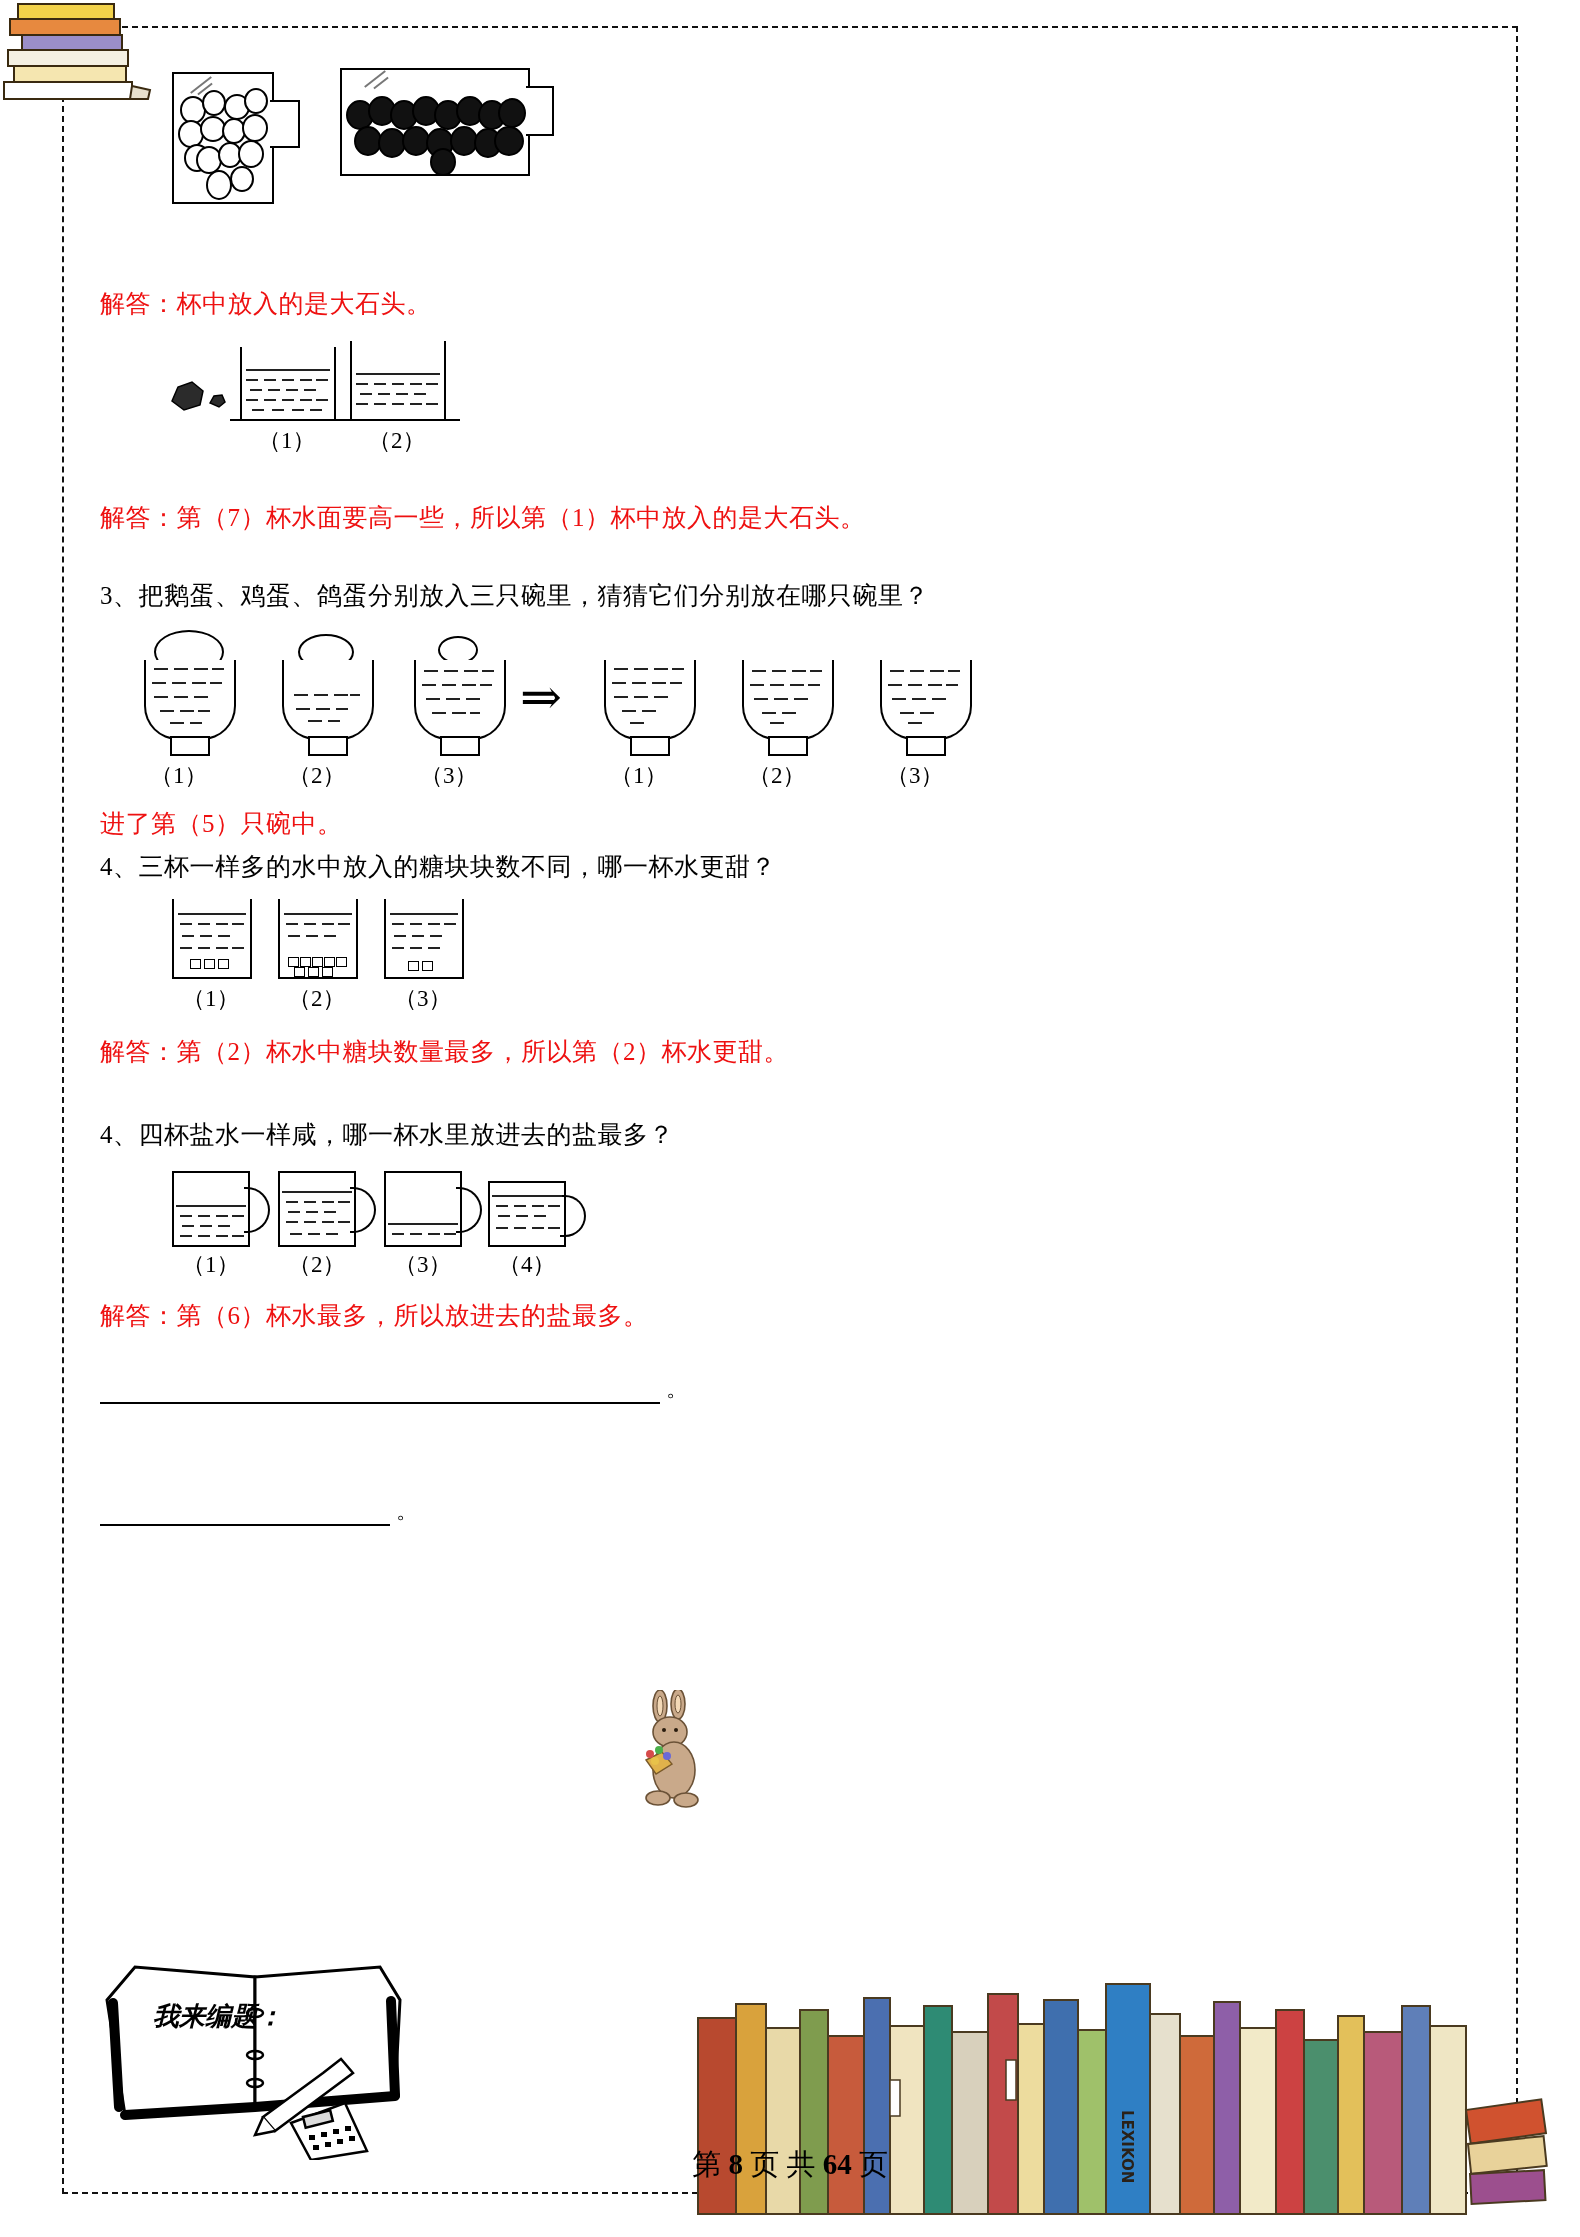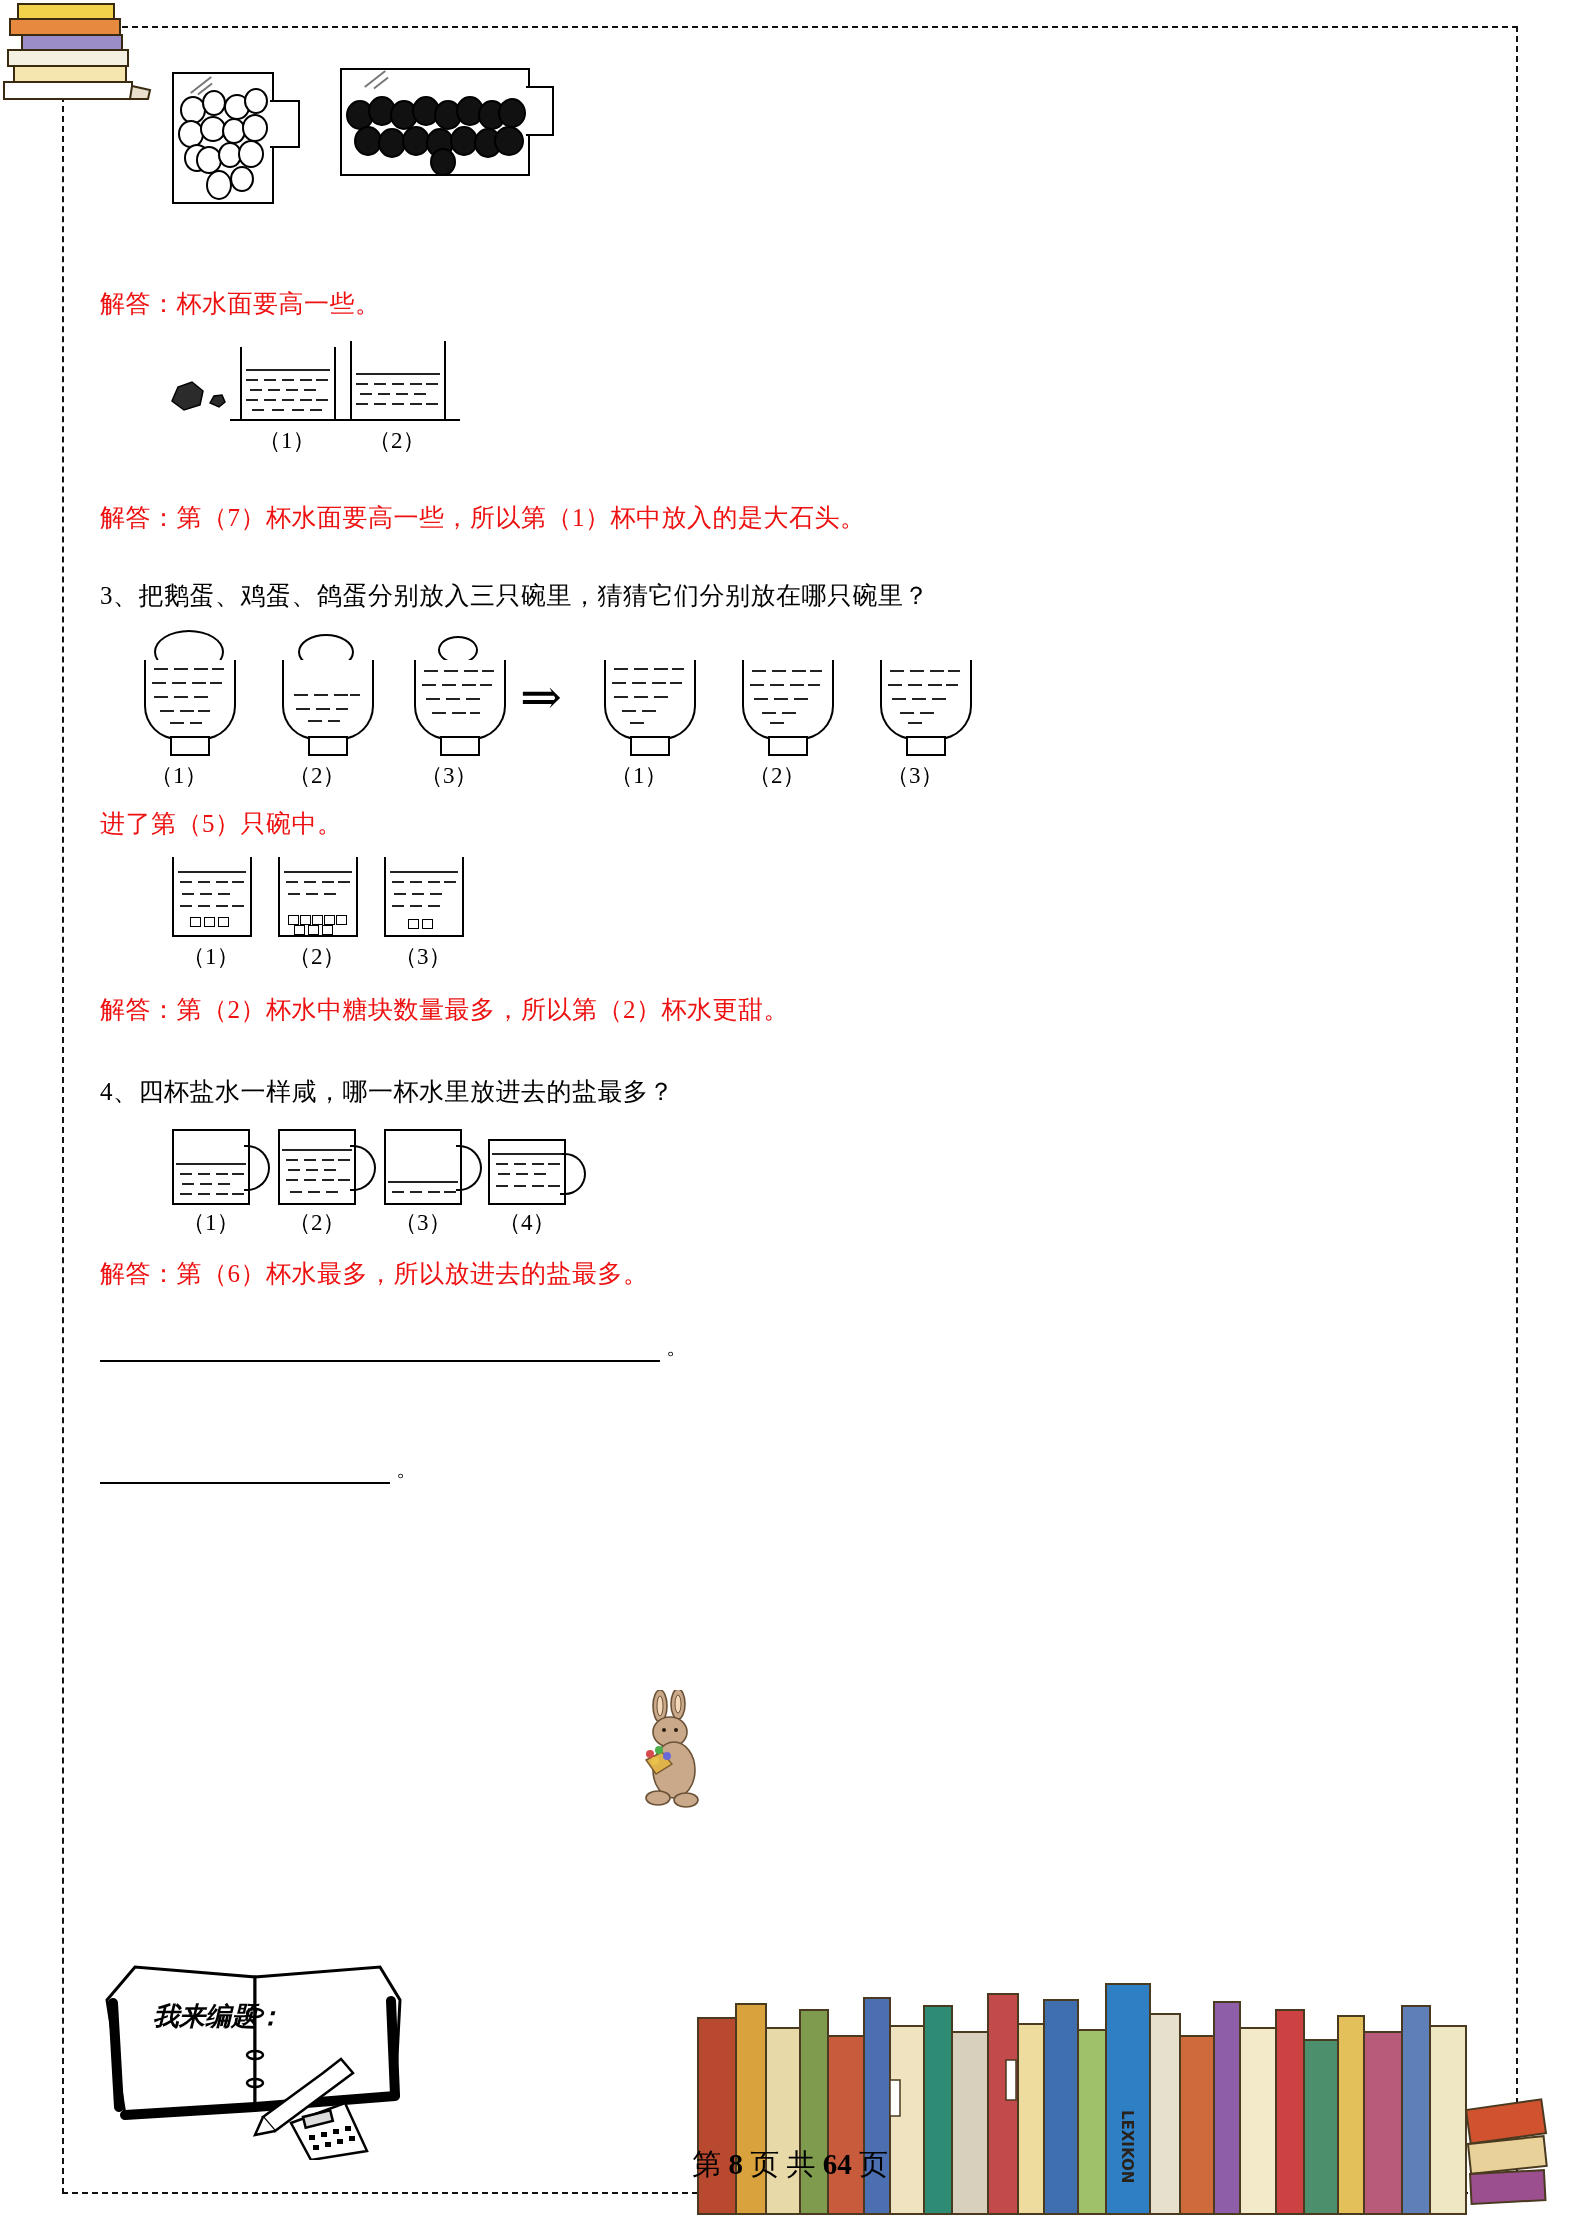--- a/index.html
+++ b/index.html
@@ -144,21 +144,21 @@
       <div class="ball dark" style="left:36px;top:58px;width:24px;height:26px;"></div>
       <div class="ball dark" style="left:60px;top:56px;width:24px;height:26px;"></div>
       <div class="ball dark" style="left:84px;top:58px;width:24px;height:26px;"></div>
       <div class="ball dark" style="left:108px;top:56px;width:24px;height:26px;"></div>
       <div class="ball dark" style="left:132px;top:58px;width:24px;height:26px;"></div>
       <div class="ball dark" style="left:152px;top:56px;width:26px;height:26px;"></div>
       <div class="ball dark" style="left:88px;top:78px;width:22px;height:24px;"></div>
     </div>
   </div>
 
-  <p class="a-text" style="margin-top:60px;">解答：杯水面要高一些。</p>
+  <p class="a-text" style="margin-top:60px;">解答：杯中放入的是大石头。</p>
 
 
   <div class="fig-cups" style="margin-top:18px;">
 
     <svg style="position:absolute;left:70px;top:38px;" width="60" height="34" viewBox="0 0 60 34">
       <path d="M2 22 L8 8 L22 3 L33 12 L30 26 L14 31 Z" fill="#2b2b2b" stroke="#000" stroke-width="1.5"></path>
       <path d="M40 24 L44 17 L52 16 L55 23 L49 28 Z" fill="#2b2b2b" stroke="#000" stroke-width="1.5"></path>
     </svg>
 
     <div class="beaker" style="left:140px;top:6px;width:92px;height:72px;">
@@ -338,20 +338,21 @@
     <div class="lbl" style="left:50px;top:130px;">（1）</div>
     <div class="lbl" style="left:188px;top:130px;">（2）</div>
     <div class="lbl" style="left:320px;top:130px;">（3）</div>
     <div class="lbl" style="left:510px;top:130px;">（1）</div>
     <div class="lbl" style="left:648px;top:130px;">（2）</div>
     <div class="lbl" style="left:786px;top:130px;">（3）</div>
   </div>
 
   <p class="a-text">进了第（5）只碗中。</p>
 
+  <p class="q-text" style="margin-top:6px;">4、三杯一样多的水中放入的糖块块数不同，哪一杯水更甜？</p>
 
   <div class="fig-cups" style="margin-top:14px;height:120px;">
     <div class="glass" style="left:72px;top:0;width:76px;height:78px;">
       <div class="hatch" style="left:4px;width:68px;top:14px;"></div>
       <div class="hatch" style="left:6px;width:12px;top:24px;"></div>
       <div class="hatch" style="left:24px;width:12px;top:24px;"></div>
       <div class="hatch" style="left:42px;width:12px;top:24px;"></div>
       <div class="hatch" style="left:58px;width:12px;top:24px;"></div>
       <div class="hatch" style="left:8px;width:12px;top:36px;"></div>
       <div class="hatch" style="left:26px;width:12px;top:36px;"></div>

